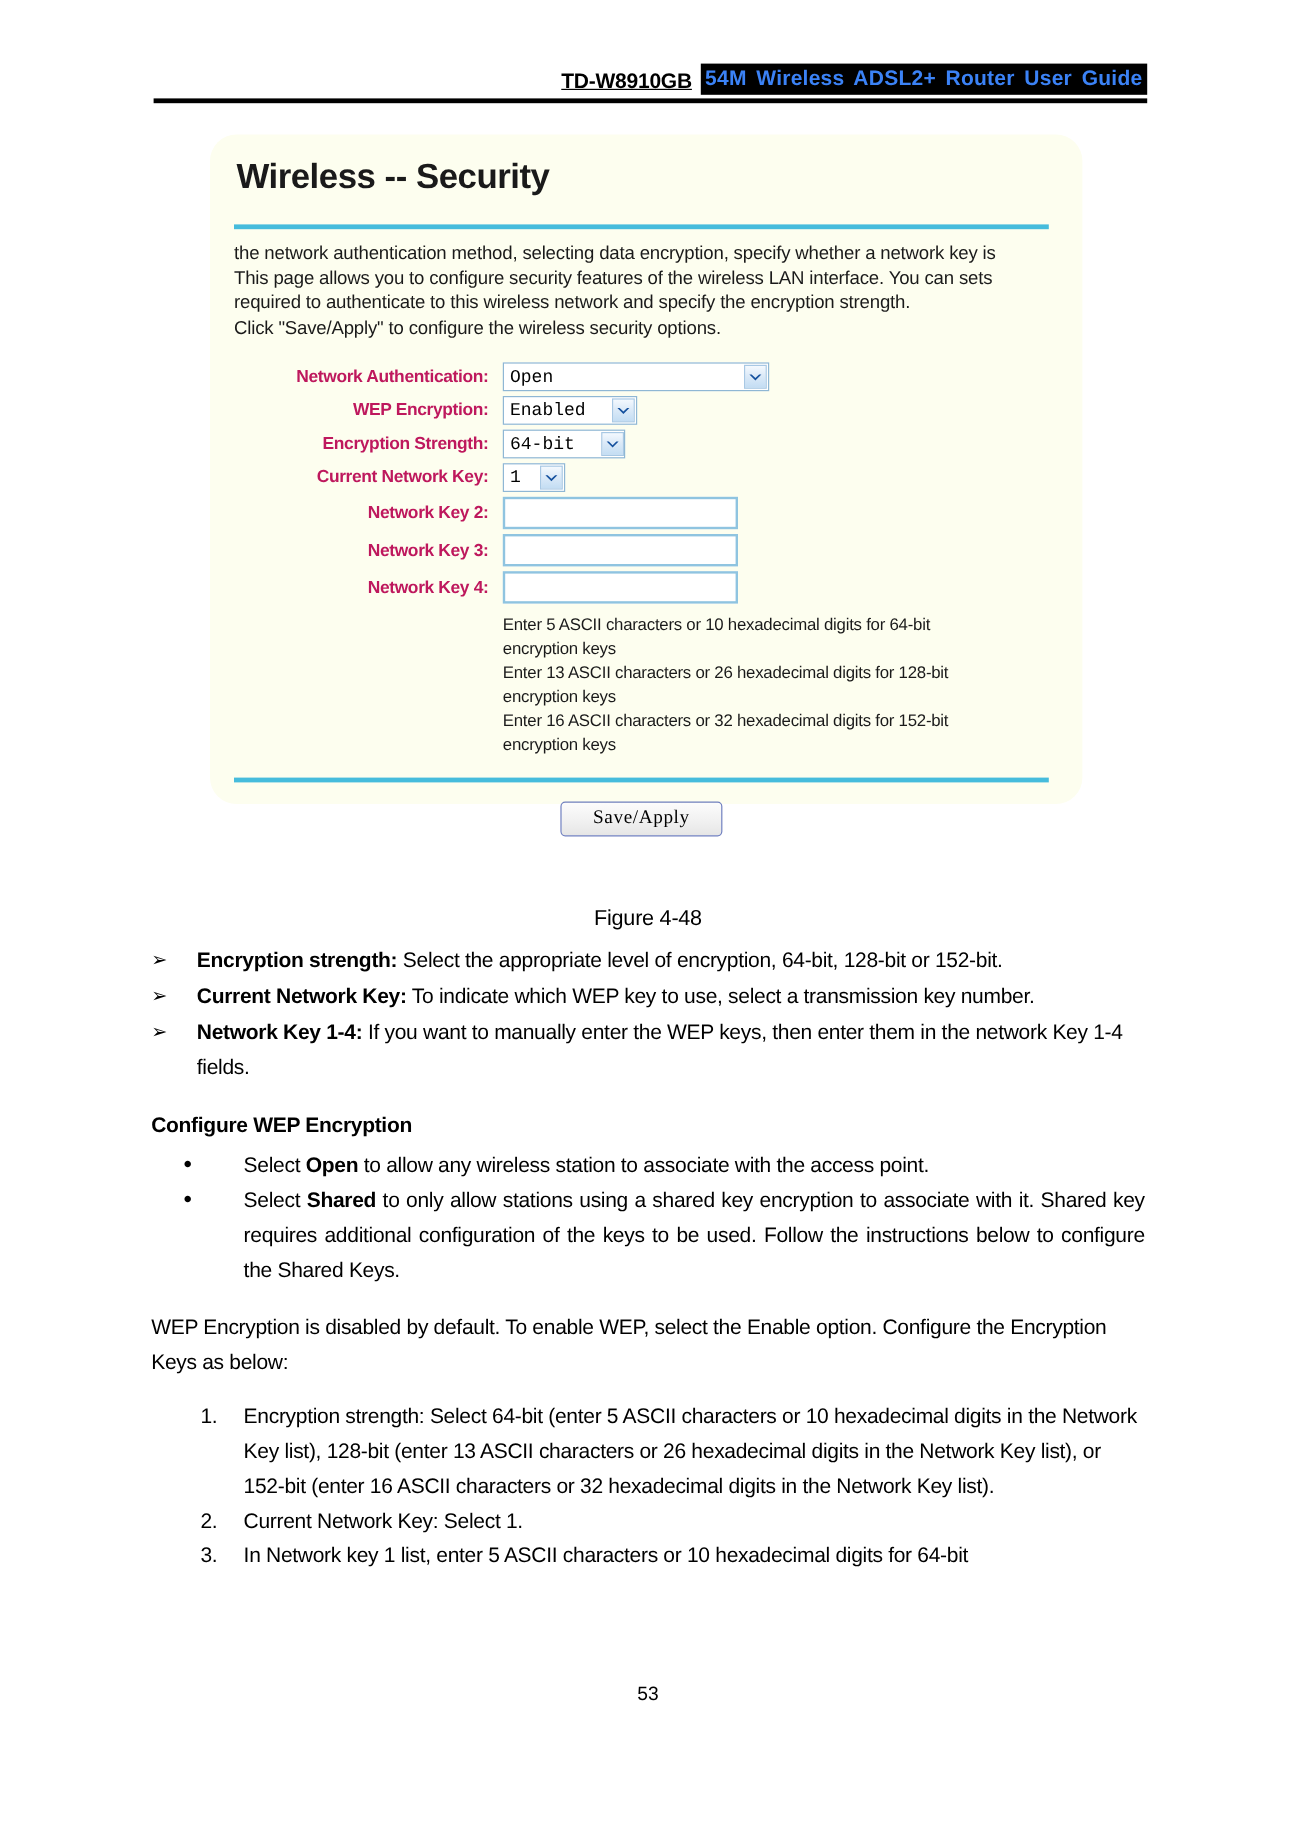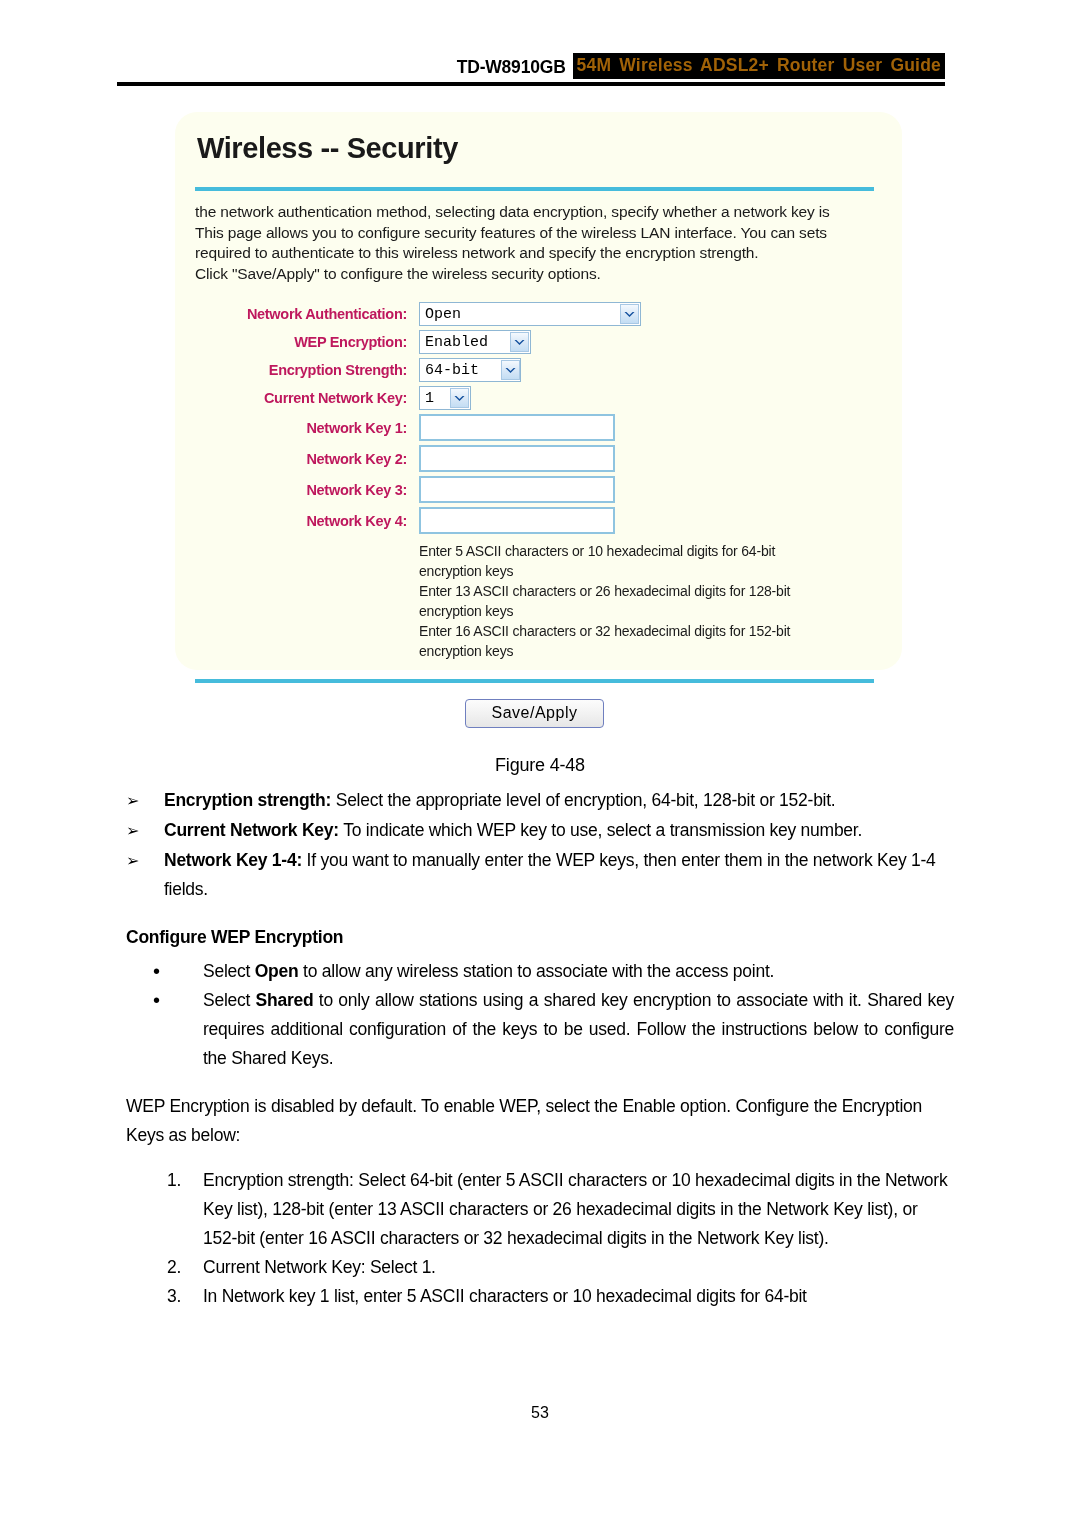--- a/index.html
+++ b/index.html
@@ -13,41 +13,42 @@
     font-family: "Liberation Sans", sans-serif;
     color: #000000;
     position: relative;
     overflow: hidden;
   }
 
   
   .page-header {
     position: absolute;
     top: 52px;
-    left: 117px;
+    left: 128px;
     width: 828px;
     height: 34px;
+    text-decoration: underline;
   }
   .header-line {
     display: flex;
     align-items: flex-end;
     justify-content: flex-end;
     height: 27px;
     white-space: nowrap;
   }
   .header-model {
     font-size: 17.5px;
     font-weight: bold;
     letter-spacing: -0.2px;
     padding-right: 7px;
     line-height: 23px;
   }
   .header-title {
     background: #000000;
-    color: #a16207;
+    color: #3b82f6;
     font-size: 17.5px;
     font-weight: bold;
     line-height: 25px;
     padding: 0 4px 1px 4px;
     letter-spacing: 0.2px;
     word-spacing: 3px;
   }
   .header-rule {
     position: absolute;
     left: 0;
@@ -170,21 +171,21 @@
     height: 4px;
     background: #46bcdc;
     margin: 18px 6px 0 6px;
   }
   .btn-row {
     display: flex;
     justify-content: center;
     margin-top: 16px;
   }
   .btn-save {
-    font-family: Liberation Sans, sans-serif;
+    font-family: Liberation Serif, serif;
     font-size: 16px;
     color: #000000;
     background: linear-gradient(to bottom, #fcfcfc 0%, #f2f2f2 50%, #e6e6e6 100%);
     border: 1px solid #6f7fbf;
     border-radius: 4px;
     padding: 4px 26px 5px 26px;
     letter-spacing: 0.5px;
   }
 
   
@@ -351,26 +352,20 @@
             <span class="sel-val">1</span>
             <span class="sel-arrow">
               <svg width="11" height="7" viewBox="0 0 11 7">
                   <path d="M0.5 1 L5.5 6 L10.5 1 L8.6 1 L5.5 4 L2.4 1 Z" fill="#15519e"></path>
                 </svg>
             </span>
           </div>
         </div>
       </div>
 
-      <div class="form-row row-key">
-        <div class="form-label">Network Key 1:</div>
-        <div class="form-control">
-          <input class="txt" type="text" value="" style="">
-        </div>
-      </div>
 
       <div class="form-row row-key">
         <div class="form-label">Network Key 2:</div>
         <div class="form-control">
           <input class="txt" type="text" value="" style="">
         </div>
       </div>
 
       <div class="form-row row-key">
         <div class="form-label">Network Key 3:</div>

